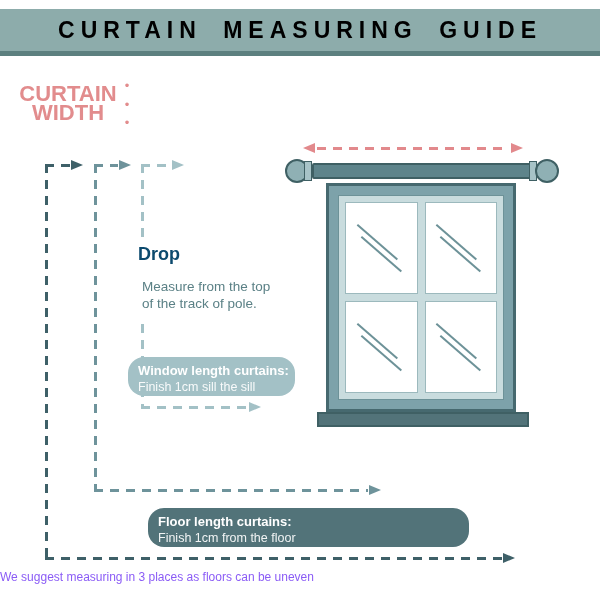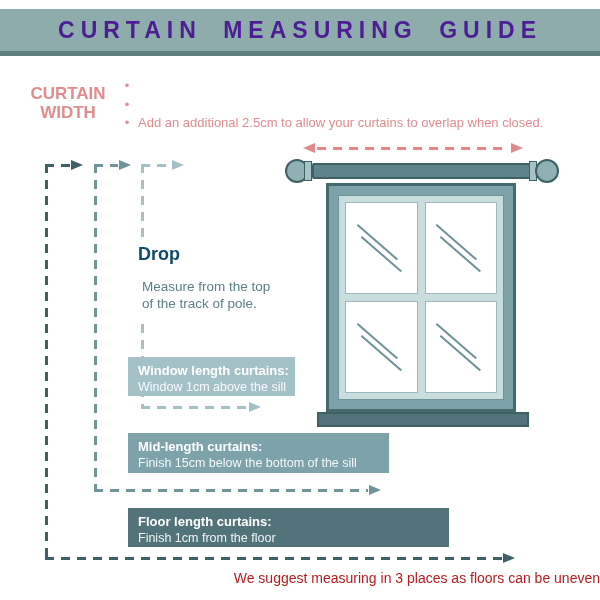--- a/index.html
+++ b/index.html
@@ -2,25 +2,25 @@
 <html><head>
 <meta charset="utf-8">
 <style>
   html,body{margin:0;padding:0;background:#fff;}
   .stage{position:relative;width:600px;height:600px;background:#ffffff;overflow:hidden;
          font-family:"Liberation Sans",sans-serif;}
 
   
   .banner{position:absolute;left:0;top:9px;width:600px;height:42px;background:#8dacab;
           border-bottom:5px solid #5d807f;display:flex;align-items:center;justify-content:center;}
-  .banner h1{margin:0;color:#4c1d95;font-size:23px;font-weight:bold;letter-spacing:6px;word-spacing:9px;}
+  .banner h1{margin:0;color:#000000;font-size:23px;font-weight:bold;letter-spacing:6px;word-spacing:9px;}
 
   
   .width-label{position:absolute;left:18px;top:84px;width:100px;text-align:center;
-               color:#e28c8d;font-weight:bold;font-size:17px;line-height:19px;}
+               color:#e28c8d;font-weight:bold;font-size:22px;line-height:19px;}
   .bullets{position:absolute;left:116px;top:77px;width:472px;margin:0;padding:0;list-style:none;}
   .bullets li{display:flex;align-items:flex-start;color:#e28c8d;font-size:13px;line-height:18.5px;}
   .bullets .dot{width:22px;text-align:center;flex:0 0 22px;font-size:13px;}
 
   
   .dv{position:absolute;width:3px;background:repeating-linear-gradient(180deg,var(--c) 0 9px,transparent 9px 16px);}
   .dh{position:absolute;height:3px;background:repeating-linear-gradient(90deg,var(--c) 0 9px,transparent 9px 16px);}
   .ar{position:absolute;width:0;height:0;border-top:5.5px solid transparent;border-bottom:5.5px solid transparent;}
   .ar.r{border-left:12px solid var(--c);}
   .ar.l{border-right:12px solid var(--c);}
@@ -45,29 +45,29 @@
   .refl.a{left:17%;top:23%;} .refl.b{left:22%;top:37%;}
   .sill{position:absolute;left:317px;top:412px;width:208px;height:11px;background:#527379;
         border:2px solid #3f6064;}
 
   
   .drop-block{position:absolute;left:133px;top:241px;width:142px;background:#ffffff;padding:3px 0 8px 5px;z-index:3;}
   .drop-block h2{margin:0 0 13px 0;color:#0c4a6e;font-size:18px;font-weight:bold;}
   .drop-block p{margin:4px;width:130px;color:#5b8186;font-size:13.5px;line-height:17px;}
 
   
-  .lenbox{position:absolute;left:128px;box-sizing:border-box;padding:5px 4px 0 10px;z-index:3;}
+  .lenbox{position:absolute;left:128px;box-sizing:border-box;padding:5px 4px 0 10px;z-index:3;border-radius:16px;}
   .lenbox .t{color:#ffffff;font-weight:bold;font-size:13px;line-height:17px;white-space:nowrap;}
   .lenbox .d{color:rgba(255,255,255,0.92);font-size:12.5px;line-height:16px;white-space:nowrap;}
   .box-window{top:357px;width:167px;height:39px;background:#a3c1c6;}
   .box-mid{top:433px;width:261px;height:40px;background:#7da2aa;}
-  .box-floor{top:508px;width:321px;height:39px;background:#527379;}
+  .box-floor{top:508px;width:321px;height:39px;background:#527379;margin-left:20px;}
 
-  .footer{position:absolute;left:0;top:570px;width:600px;text-align:right;
-          color:#b91c1c;font-size:14px;}
+  .footer{position:absolute;left:0;top:570px;width:600px;text-align:left;
+          color:#8b5cf6;font-size:12px;}
   .z1{z-index:1;}
 </style>
 </head>
 <body>
 
 <div class="stage">
 
   <div class="banner">
     <h1>CURTAIN MEASURING GUIDE</h1>
   </div>
@@ -75,21 +75,20 @@
   <div class="width-label">CURTAIN WIDTH</div>
   <ul class="bullets">
     <li>
       <span class="dot">•</span>
     </li>
     <li>
       <span class="dot">•</span>
     </li>
     <li>
       <span class="dot">•</span>
-      <span>Add an additional 2.5cm to allow your curtains to overlap when closed.</span>
     </li>
   </ul>
 
   <div>
     <span class="ar l c-pink" style="left:303px;top:143px;"></span>
     <div class="dh c-pink" style="left:317px;top:147px;width:192px;"></div>
     <span class="ar r c-pink" style="left:511px;top:143px;"></span>
   </div>
 
   <div>
@@ -148,25 +147,21 @@
     <span class="ar r c-light" style="left:249px;top:402px;"></span>
   </div>
 
   <div class="drop-block">
     <h2>Drop</h2>
     <p>Measure from the top of the track of pole.</p>
   </div>
 
   <div class="lenbox box-window">
     <div class="t">Window length curtains:</div>
-    <div class="d">Window 1cm above the sill</div>
-  </div>
-  <div class="lenbox box-mid">
-    <div class="t">Mid-length curtains:</div>
-    <div class="d">Finish 15cm below the bottom of the sill</div>
+    <div class="d">Finish 1cm sill the sill</div>
   </div>
   <div class="lenbox box-floor">
     <div class="t">Floor length curtains:</div>
     <div class="d">Finish 1cm from the floor</div>
   </div>
 
   <div class="footer">We suggest measuring in 3 places as floors can be uneven</div>
 
 </div>
 

